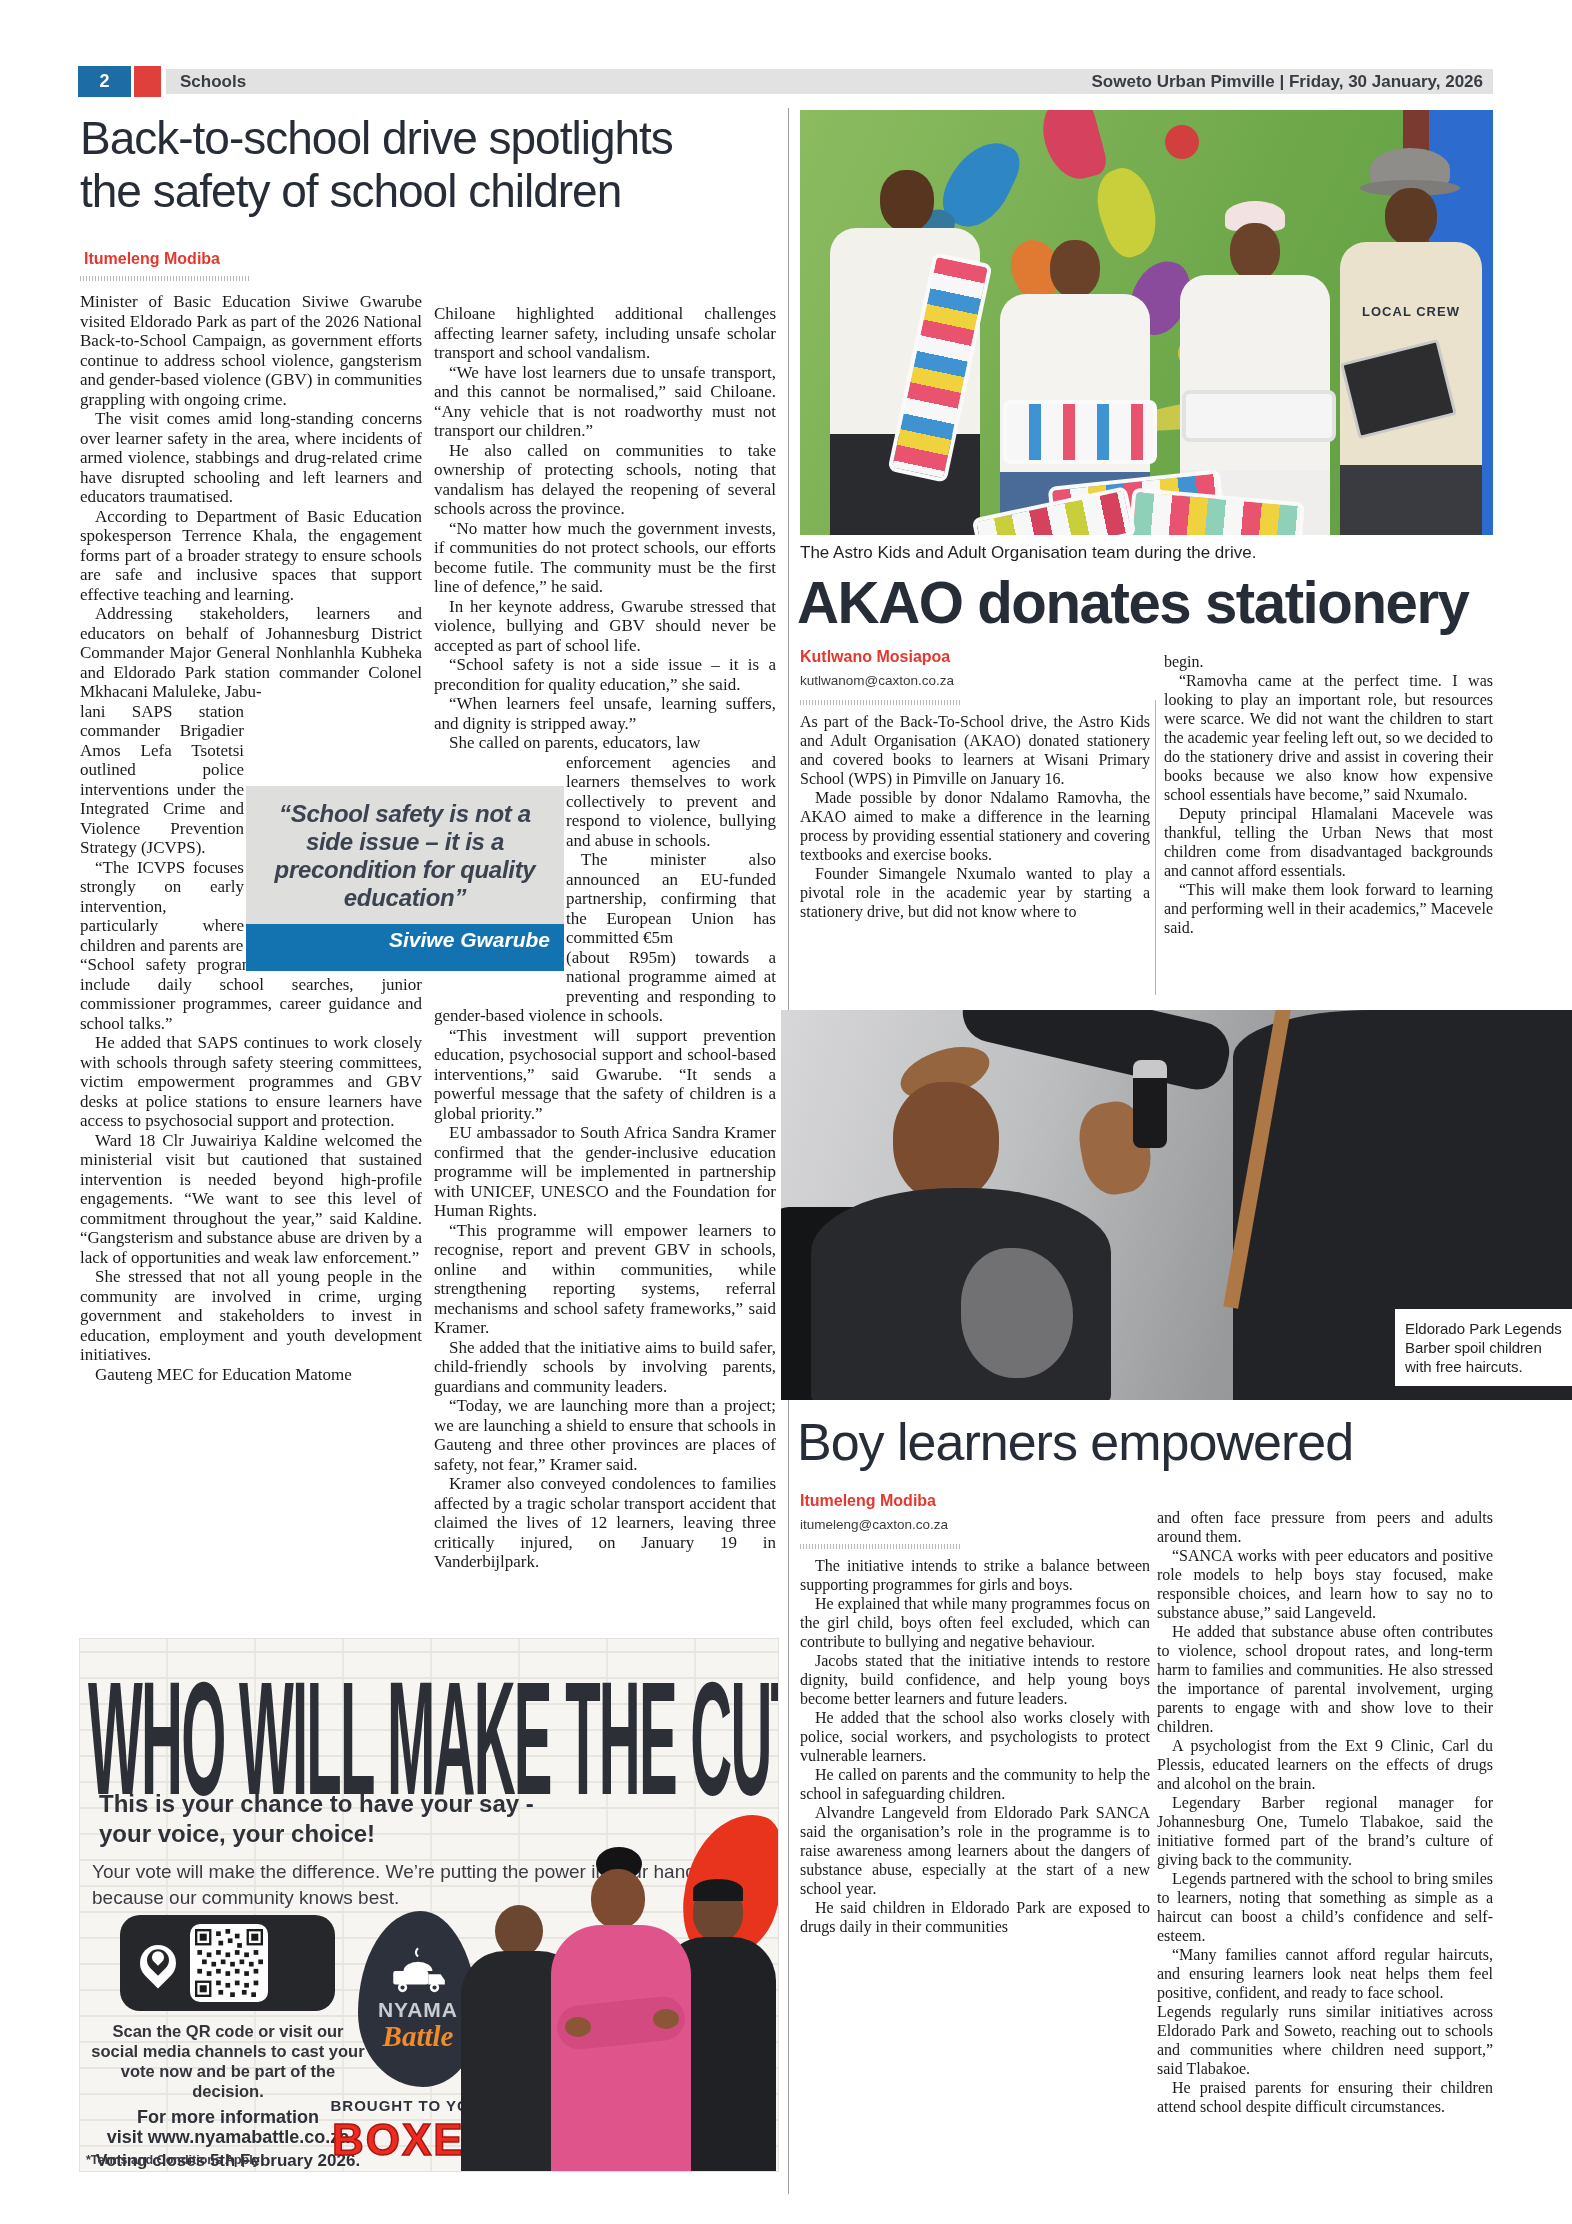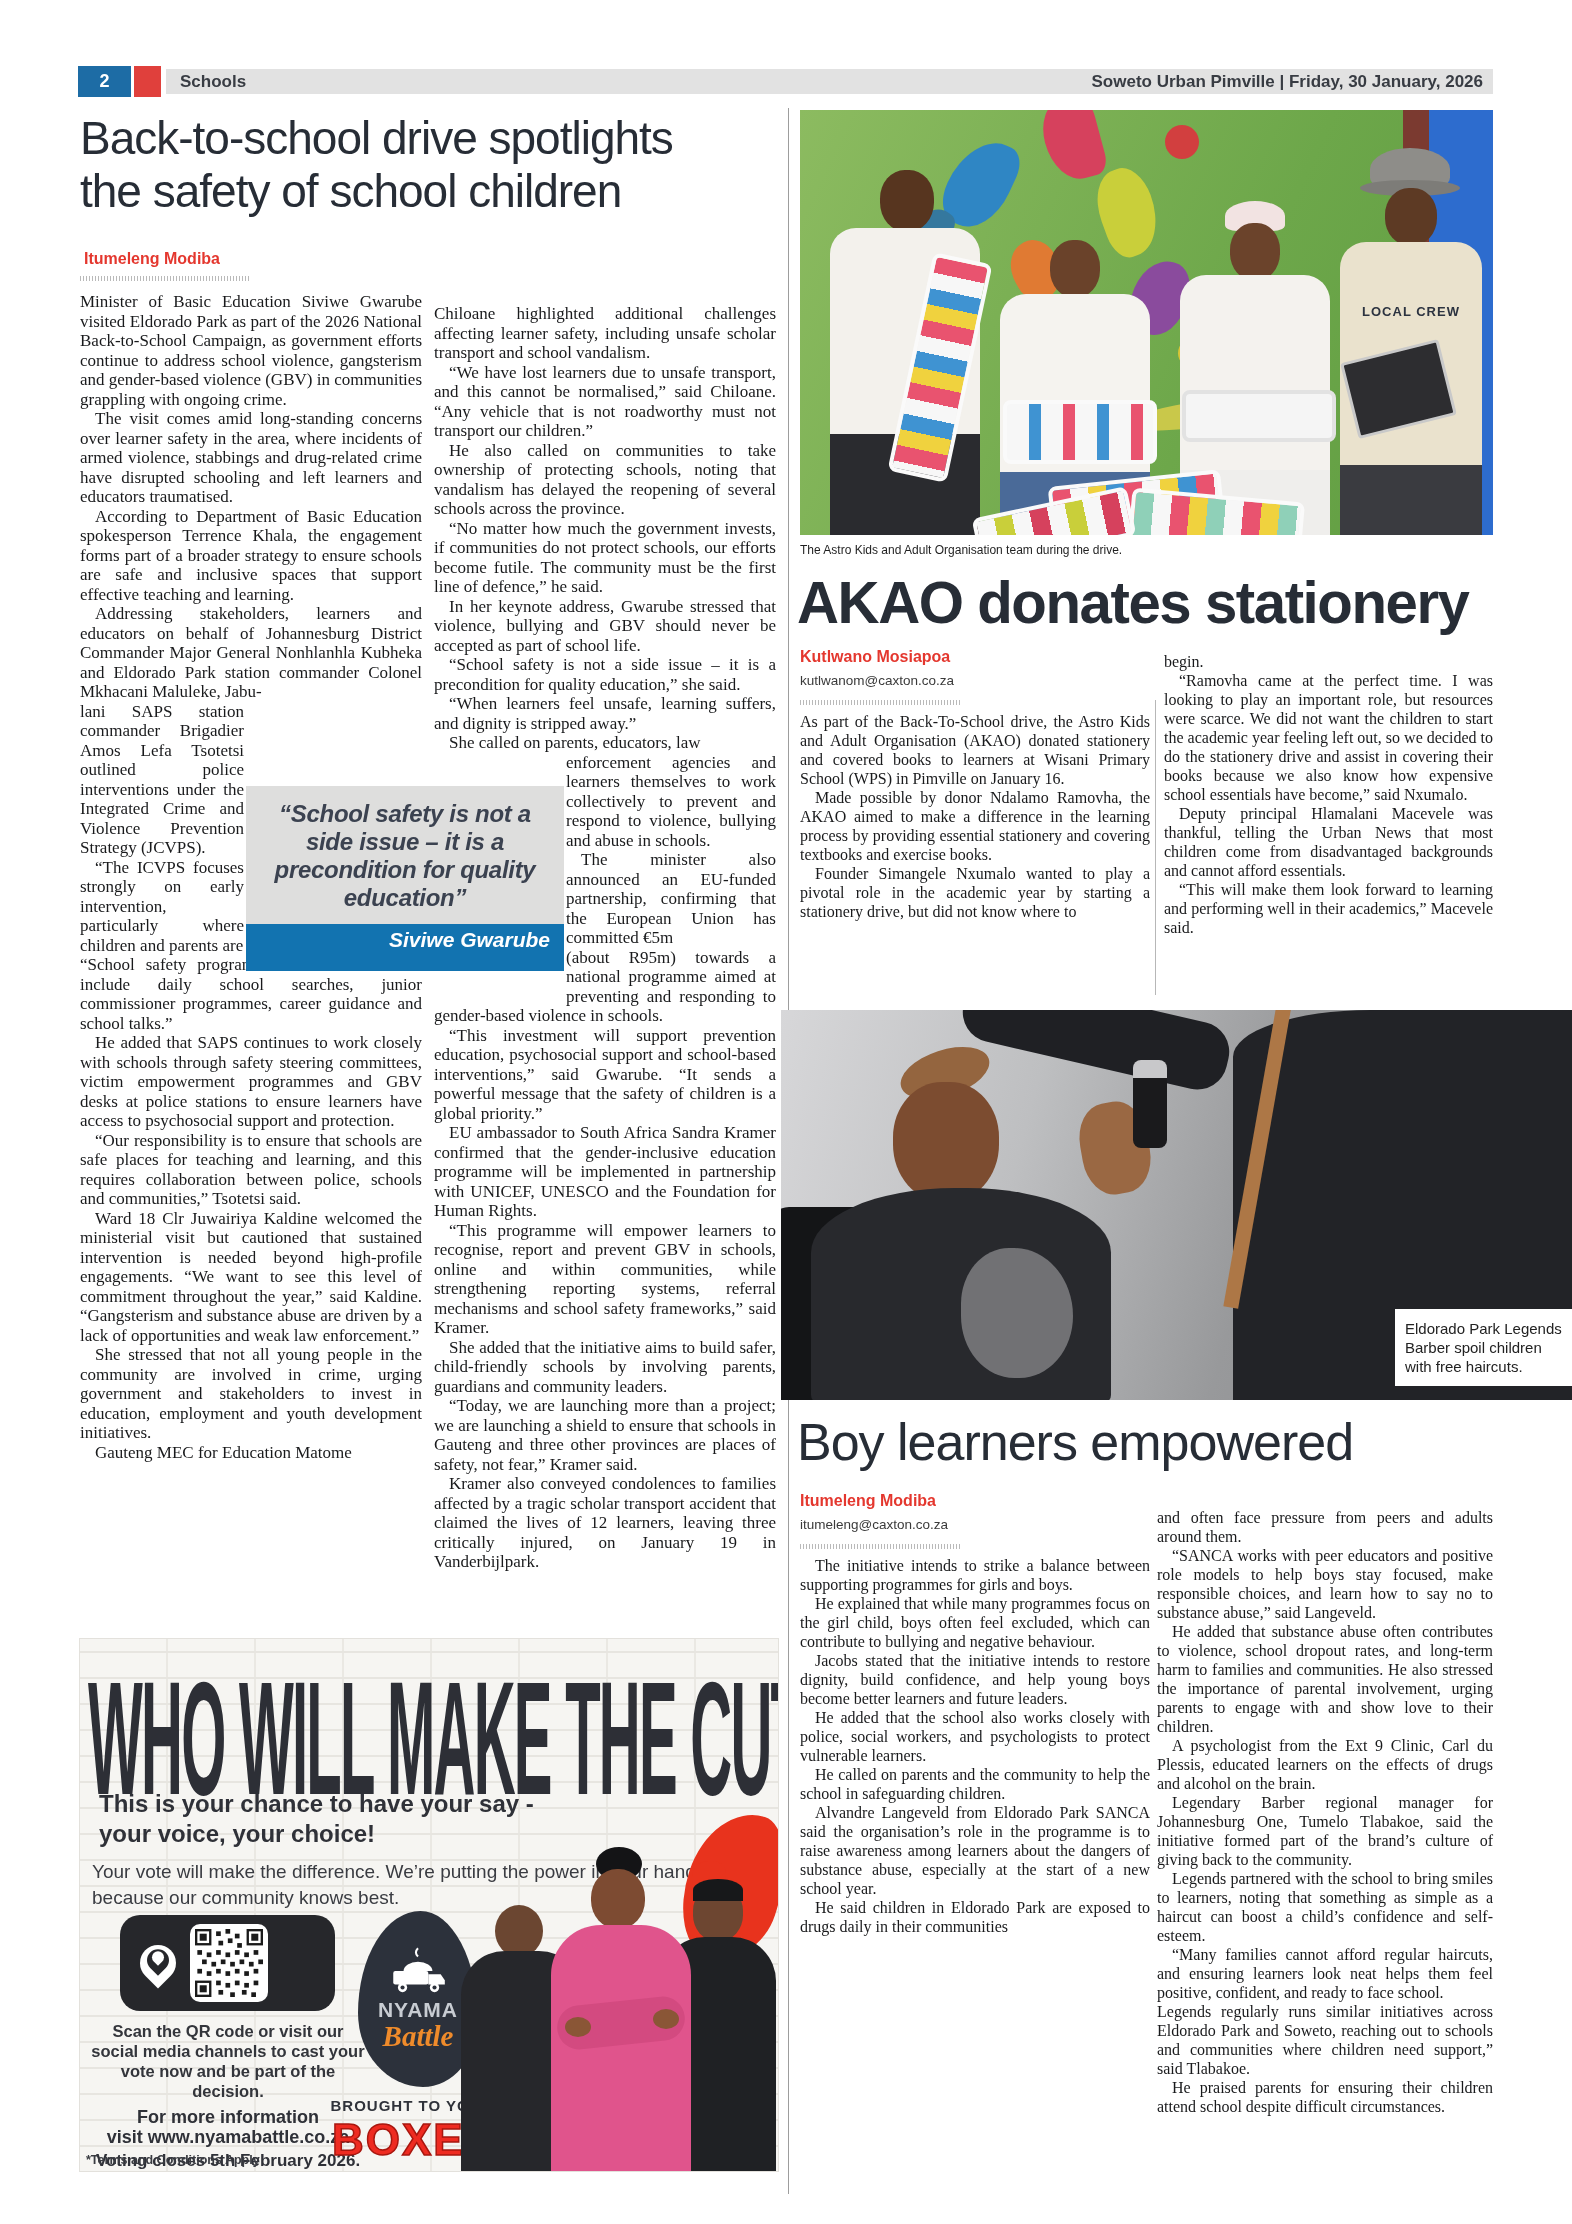--- a/index.html
+++ b/index.html
@@ -32,21 +32,21 @@
   .sp-r{float:right;width:178px;height:170px;margin-top:62px;}
   .sp-l{float:left;width:132px;height:186px;margin-top:62px;}
 
   
   .pq-text{background:#dededd;padding:14px 10px 12px;font-weight:700;font-style:italic;
            font-size:24px;line-height:28px;text-align:center;color:#3b4250;letter-spacing:-.3px;}
   .pq-attrib{background:#1273b0;color:#fff;font-weight:700;font-style:italic;font-size:21px;
              text-align:right;padding:4px 14px 19px;}
 
   .vrule{width:1px;background:#9d9d9d;}
-  .caption{font-size:12px;color:#1f1f1f;}
+  .caption{font-size:17px;color:#1f1f1f;}
 
   
   .photo1{overflow:hidden;background:linear-gradient(115deg,#8cbb60,#6da74a 60%,#5f9c41);}
   .blob{position:absolute;}
   .ph-head{position:absolute;border-radius:46% 46% 48% 48%;}
   .ph-shirt{position:absolute;border-radius:26px 26px 0 0;}
   .pack{position:absolute;border:4px solid #fafafa;border-radius:8px;
         background:repeating-linear-gradient(180deg,#e9536f 0 16px,#f7f7f7 16px 32px,#3f93d2 32px 48px,#f0d23e 48px 64px);}
   .shirt-text{position:absolute;font-weight:700;font-size:13px;letter-spacing:1px;color:#2c3340;
               width:100%;text-align:center;}
@@ -107,21 +107,20 @@
 
   <div class="abs bodycol" style="left:80px;top:292px;width:342px;">
     <p class="first">Minister of Basic Education Siviwe Gwarube visited Eldorado Park as part of the 2026 National Back-to-School Campaign, as government efforts continue to address school violence, gangsterism and gender-based violence (GBV) in communities grappling with ongoing crime.</p>
     <p>The visit comes amid long-standing concerns over learner safety in the area, where incidents of armed violence, stabbings and drug-related crime have disrupted schooling and left learners and educators traumatised.</p>
     <p>According to Department of Basic Education spokesperson Terrence Khala, the engagement forms part of a broader strategy to ensure schools are safe and inclusive spaces that support effective teaching and learning.</p>
     <p>Addressing stakeholders, learners and educators on behalf of Johannesburg District Commander Major General Nonhlanhla Kubheka and Eldorado Park station commander Colonel Mkhacani Maluleke, Jabu-</p>
     <div class="sp-r"></div>
     <p class="cont">lani SAPS station commander Brigadier Amos Lefa Tsotetsi outlined police interventions under the Integrated Crime and Violence Prevention Strategy (JCVPS).</p>
     <p>“The ICVPS focuses strongly on early intervention, particularly where children and parents are concerned,” said Tsotetsi. “School safety programmes in Eldorado Park include daily school searches, junior commissioner programmes, career guidance and school talks.”</p>
     <p>He added that SAPS continues to work closely with schools through safety steering committees, victim empowerment programmes and GBV desks at police stations to ensure learners have access to psychosocial support and protection.</p>
-    <p>“Our responsibility is to ensure that schools are safe places for teaching and learning, and this requires collaboration between police, schools and communities,” Tsotetsi said.</p>
     <p>Ward 18 Clr Juwairiya Kaldine welcomed the ministerial visit but cautioned that sustained intervention is needed beyond high-profile engagements. “We want to see this level of commitment throughout the year,” said Kaldine. “Gangsterism and substance abuse are driven by a lack of opportunities and weak law enforcement.”</p>
     <p>She stressed that not all young people in the community are involved in crime, urging government and stakeholders to invest in education, employment and youth development initiatives.</p>
     <p>Gauteng MEC for Education Matome</p>
   </div>
 
   <div class="abs bodycol" style="left:434px;top:292px;width:342px;margin-top:12px;">
     <p class="first">Chiloane highlighted additional challenges affecting learner safety, including unsafe scholar transport and school vandalism.</p>
     <p>“We have lost learners due to unsafe transport, and this cannot be normalised,” said Chiloane. “Any vehicle that is not roadworthy must not transport our children.”</p>
     <p>He also called on communities to take ownership of protecting schools, noting that vandalism has delayed the reopening of several schools across the province.</p>
     <p>“No matter how much the government invests, if communities do not protect schools, our efforts become futile. The community must be the first line of defence,” he said.</p>

